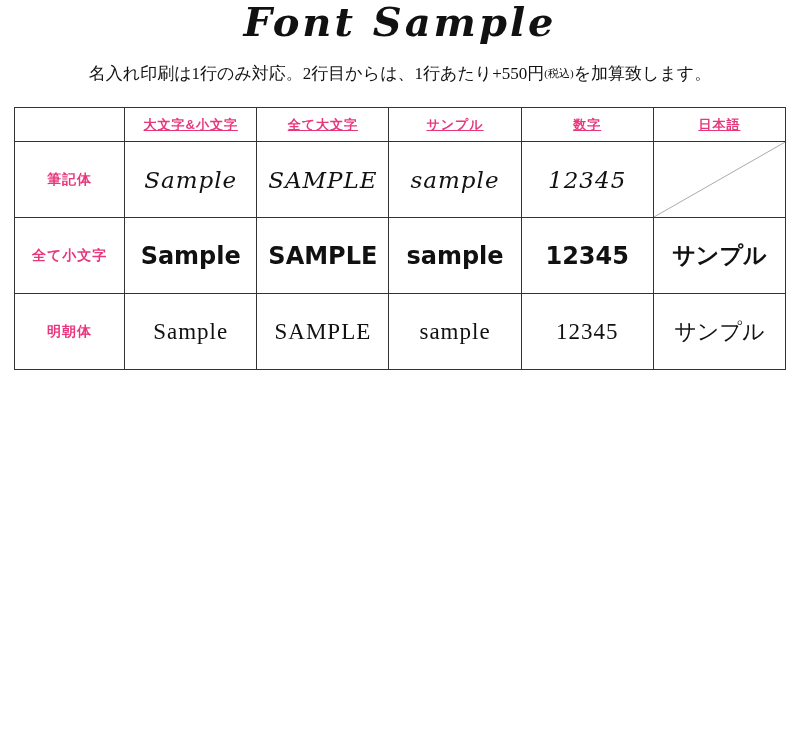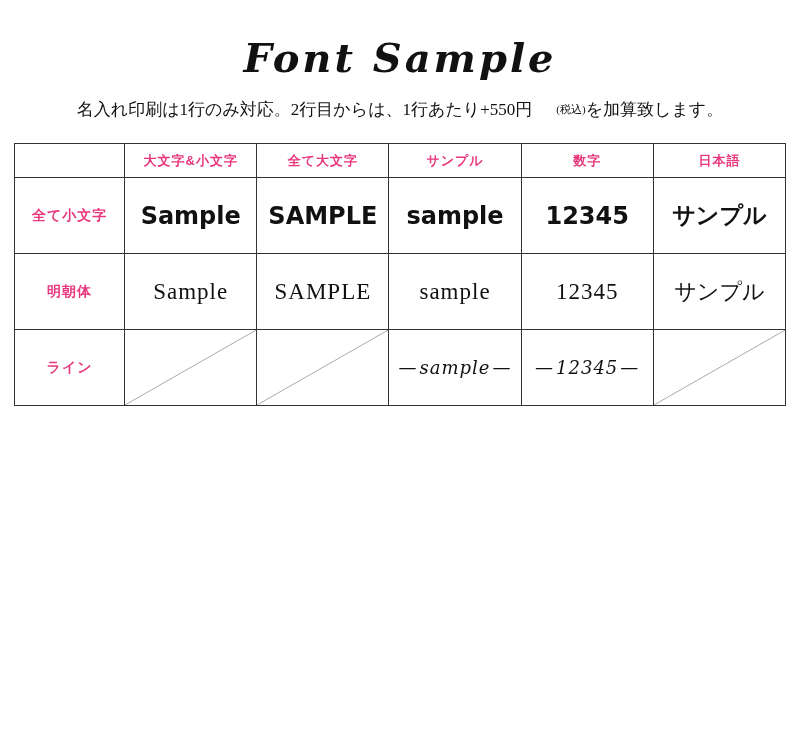--- a/index.html
+++ b/index.html
@@ -19,35 +19,33 @@
     overflow: hidden;
   }
   .title {
     text-align: center;
     font-family: "DejaVu Serif", serif;
     font-style: italic;
     font-weight: bold;
     font-size: 40px;
     letter-spacing: 3px;
     color: #111111;
-    padding-top: 36px;
     line-height: 1.1;
   }
   .subtitle {
     text-align: center;
     font-family: "Liberation Serif", serif;
     font-size: 17px;
     color: #111111;
     margin-top: 18px;
     letter-spacing: 0px;
   }
   .subtitle .small {
     font-size: 11px;
     vertical-align: 0.15em;
-    padding-left: 24px;
   }
   .table-wrap {
     margin: 22px auto 0 auto;
     width: 772px;
   }
   table.fonttable {
     border-collapse: collapse;
     width: 772px;
     table-layout: fixed;
   }
@@ -59,20 +57,21 @@
     height: 76px;
     background: #ffffff;
   }
   table.fonttable th {
     height: 34px;
     font-family: "Liberation Sans", sans-serif;
     font-size: 13px;
     font-weight: bold;
     color: #e8377d;
     letter-spacing: 1px;
+    text-decoration: underline;
   }
   .col-head { width: 110px; }
   .col-cell { width: 132px; }
   td.rowhead {
     font-family: "Liberation Sans", sans-serif;
     font-size: 14px;
     font-weight: bold;
     color: #e8377d;
     letter-spacing: 1px;
   }
@@ -169,70 +168,54 @@
           <th class="corner"></th>
           <th>大文字&amp;小文字</th>
           <th>全て大文字</th>
           <th>サンプル</th>
           <th>数字</th>
           <th>日本語</th>
         </tr>
       </thead>
       <tbody>
 
-
-
-        <tr>
-          <td class="rowhead">全て小文字</td>
-          <td class="s-gothic">Sample</td>
-          <td class="s-gothic">SAMPLE</td>
-          <td class="s-gothic">sample</td>
-          <td class="s-gothic">12345</td>
-          <td class="jp-gothic">サンプル</td>
-        </tr>
-
-        <tr>
-          <td class="rowhead">明朝体</td>
-          <td class="s-mincho">Sample</td>
-          <td class="s-mincho">SAMPLE</td>
-          <td class="s-mincho">sample</td>
-          <td class="s-mincho">12345</td>
-          <td class="jp-mincho">サンプル</td>
-        </tr>
-
-
-
-        <tr>
-          <td class="rowhead">ライン</td>
+        <tr>
+          <td class="rowhead">筆記体</td>
+          <td class="s-script">Sample</td>
+          <td class="s-script">SAMPLE</td>
+          <td class="s-script">sample</td>
+          <td class="s-script">12345</td>
           <td class="empty">
             <span class="slash">
               <svg viewBox="0 0 100 100" preserveAspectRatio="none">
                   <line x1="100" y1="0" x2="0" y2="100" stroke="#888" stroke-width="0.7"></line>
                 </svg>
             </span>
           </td>
-          <td class="empty">
-            <span class="slash">
-              <svg viewBox="0 0 100 100" preserveAspectRatio="none">
-                  <line x1="100" y1="0" x2="0" y2="100" stroke="#888" stroke-width="0.7"></line>
-                </svg>
-            </span>
-          </td>
-          <td class="s-line">
-            <span class="dash">sample</span>
-          </td>
-          <td class="s-line">
-            <span class="dash">12345</span>
-          </td>
-          <td class="empty">
-            <span class="slash">
-              <svg viewBox="0 0 100 100" preserveAspectRatio="none">
-                  <line x1="100" y1="0" x2="0" y2="100" stroke="#888" stroke-width="0.7"></line>
-                </svg>
-            </span>
-          </td>
-        </tr>
+        </tr>
+
+
+        <tr>
+          <td class="rowhead">全て小文字</td>
+          <td class="s-gothic">Sample</td>
+          <td class="s-gothic">SAMPLE</td>
+          <td class="s-gothic">sample</td>
+          <td class="s-gothic">12345</td>
+          <td class="jp-gothic">サンプル</td>
+        </tr>
+
+        <tr>
+          <td class="rowhead">明朝体</td>
+          <td class="s-mincho">Sample</td>
+          <td class="s-mincho">SAMPLE</td>
+          <td class="s-mincho">sample</td>
+          <td class="s-mincho">12345</td>
+          <td class="jp-mincho">サンプル</td>
+        </tr>
+
+
+
 
       </tbody>
     </table>
   </div>
 
 </div>
 
 </body></html>

